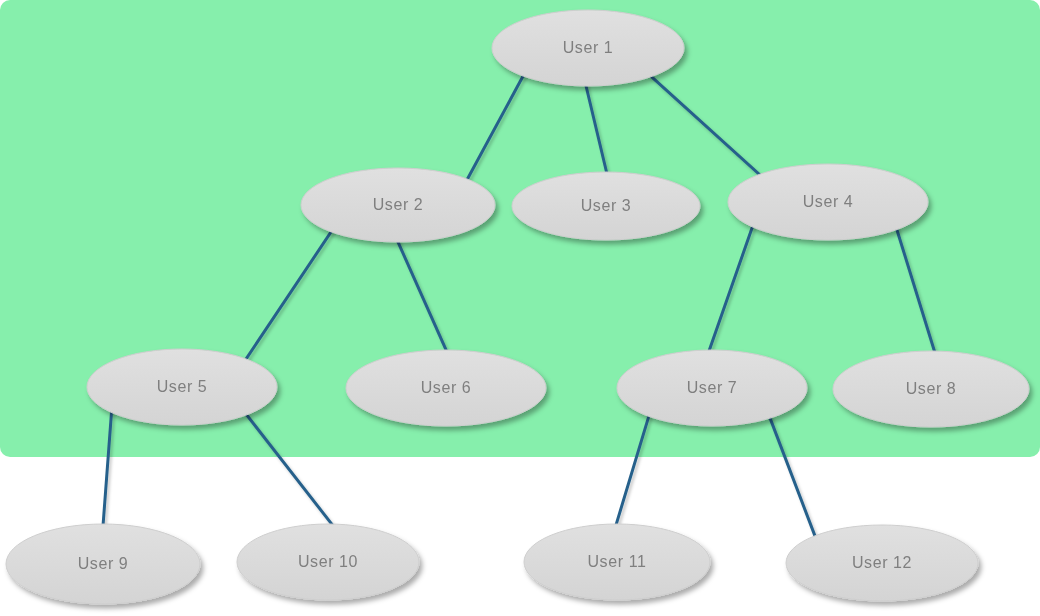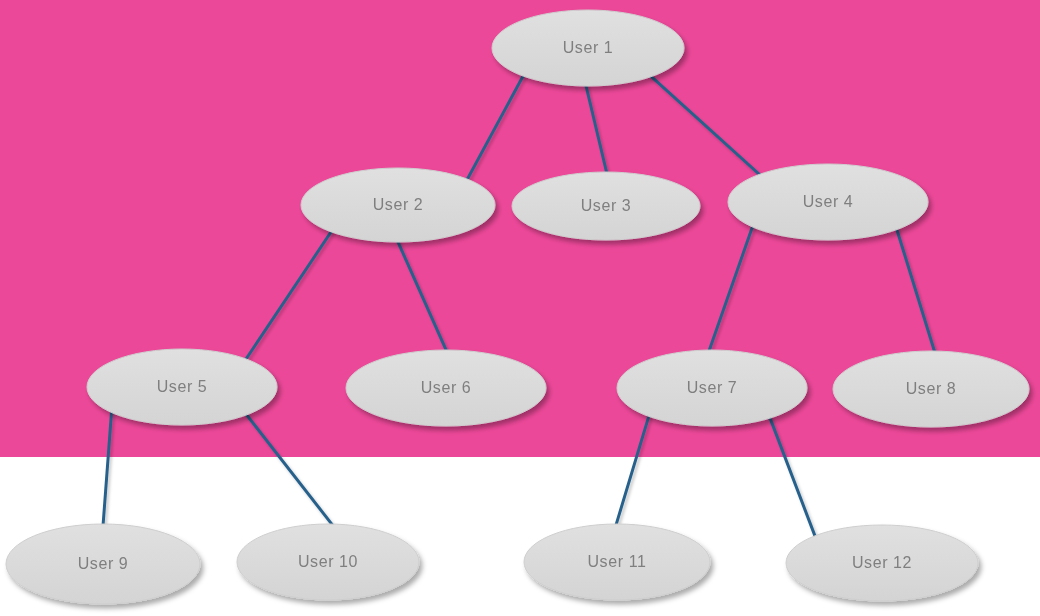--- a/index.html
+++ b/index.html
@@ -8,21 +8,22 @@
     background: #ffffff;
     width: 1040px;
     height: 616px;
     overflow: hidden;
     font-family: "Liberation Sans", "DejaVu Sans", sans-serif;
   }
   .canvas {
     position: relative;
     width: 1040px;
     height: 457px;
-    background: #ec4899;
+    background: #86efac;
+    border-radius: 10px;
   }
   svg { display: block; }
   .edge-line {
     fill: none;
     stroke-linecap: round;
   }
   .node-ellipse {
     stroke-width: 1px;
   }
   .node-label {

